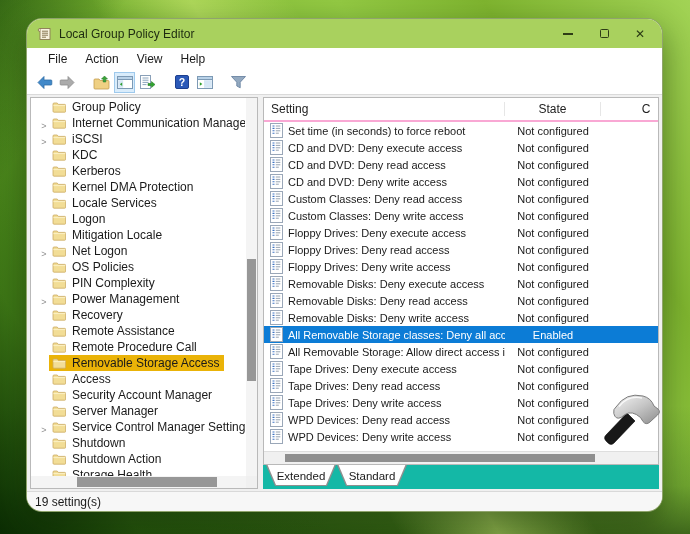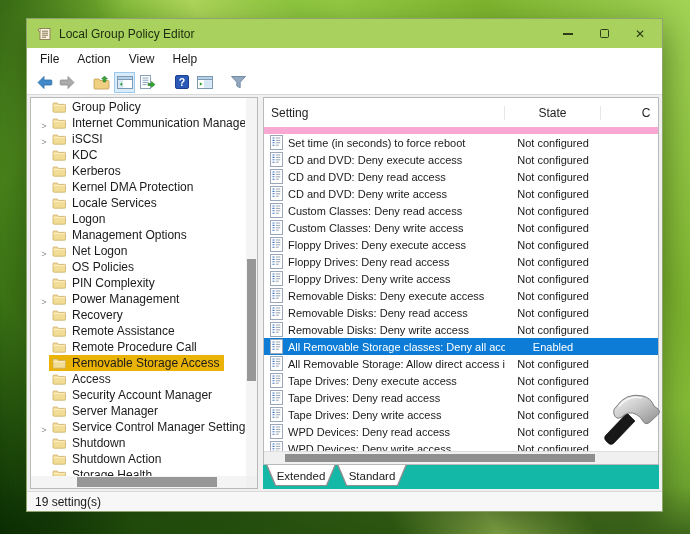--- a/index.html
+++ b/index.html
@@ -11,37 +11,37 @@
     background:
       linear-gradient(60deg, rgba(8,40,2,.85) 0%, rgba(40,90,12,.35) 14%, rgba(0,0,0,0) 34%),
       linear-gradient(60deg, transparent 40%, rgba(215,243,125,.5) 50%, transparent 60%),
       linear-gradient(to top, rgba(12,45,4,.62) 0%, rgba(30,80,10,.28) 9%, transparent 24%),
       linear-gradient(125deg, rgba(10,50,4,.5) 0%, transparent 12%),
       linear-gradient(57deg, #356f14 0%, #4f8d1d 20%, #6ba82a 38%, #85bd37 52%, #93ca43 66%, #7fb52f 80%, #a2d355 100%);
   }
 
   .window{
     position:absolute; left:26px; top:18px; width:637px; height:494px;
-    border-radius:0; overflow:hidden; background:#fff;
+    border-radius:16px; overflow:hidden; background:#fff;
     border:1px solid rgba(95,125,45,.7);
     box-shadow:0 12px 32px rgba(8,28,4,.45);
     display:flex; flex-direction:column;
   }
 
   
   .titlebar{ height:29px; flex:none; background:#a9d15e; display:flex; align-items:center; padding:0 4px 0 10px; }
   .title-icon{ margin-right:7px; display:flex; }
   .title-text{ font-size:12px; color:#1d2b10; }
   .controls{ margin-left:auto; display:flex; align-items:center; }
   .ctrl{ width:36px; height:29px; display:flex; align-items:center; justify-content:center; color:#2a3a14; font-size:12px; }
   .min-glyph{ width:10px; height:2px; background:#2e3d16; }
   .max-glyph{ width:9px; height:9px; border:1.4px solid #2e3d16; border-radius:1.5px; }
 
   
-  .menubar{ height:22px; flex:none; background:#fff; display:flex; align-items:center; padding-left:4px; font-size:12px; color:#1a1a1a; }
+  .menubar{ height:22px; flex:none; background:#fff; display:flex; align-items:center; padding-left:12px; font-size:12px; color:#1a1a1a; }
   .menu-item{ padding:0 9px; }
 
   
   .toolbar{ height:25px; flex:none; background:#fff; display:flex; align-items:center; padding-left:7px; gap:2px; border-bottom:1px solid #dadada; }
   .tool{ width:21px; height:21px; display:flex; align-items:center; justify-content:center; border:1px solid transparent; }
   .tool.active{ background:#d9ecfb; border-color:#9ec9ec; }
   .tb-gap{ width:9px; }
 
   
   .content{ flex:1; min-height:0; display:flex; gap:5px; background:#f0f0f0; padding:2px 3px; }
@@ -56,21 +56,21 @@
 
   .vscroll{ position:absolute; top:0; right:0; width:11px; bottom:12px; background:#f4f4f4; }
   .vthumb{ position:absolute; left:1px; right:1px; top:161px; height:122px; background:#979797; }
   .hscroll-left{ position:absolute; left:0; right:11px; bottom:0; height:12px; background:#f4f4f4; }
   .hthumb-left{ position:absolute; top:1px; bottom:1px; left:46px; width:140px; background:#979797; }
   .scroll-corner{ position:absolute; right:0; bottom:0; width:11px; height:12px; background:#f0f0f0; }
 
   .right-col{ flex:1; min-width:0; display:flex; flex-direction:column; position:relative; }
   .right-panel{ flex:1; min-height:0; background:#fff; border:1px solid #b9b9b9; display:flex; flex-direction:column; overflow:hidden; }
 
-  .list-header{ height:36px; flex:none; display:flex; align-items:center; font-size:12px; color:#222; border-bottom:7px solid #f9a8d4; background:#fff; }
+  .list-header{ height:24px; flex:none; display:flex; align-items:center; font-size:12px; color:#222; border-bottom:2px solid #f9a8d4; background:#fff; }
   .h-setting{ width:241px; flex:none; padding-left:7px; border-right:1px solid #e6e6e6; }
   .h-state{ width:96px; flex:none; text-align:center; border-right:1px solid #e6e6e6; }
   .h-comment{ width:90px; flex:none; text-align:center; }
 
   .list-rows{ flex:1; overflow:hidden; }
   .lrow{ height:17px; display:flex; align-items:center; font-size:11px; color:#1a1a1a; white-space:nowrap; }
   .doc{ width:13px; height:15px; margin:0 5px 0 6px; flex:none; display:flex; }
   .cell-setting{ width:217px; flex:none; overflow:hidden; text-overflow:clip; }
   .cell-state{ width:96px; flex:none; text-align:center; }
   .lrow.selected{ background:#0c7cd6; color:#fff; }
@@ -272,21 +272,21 @@
               </span>
             </div>
 
             <div class="tree-item">
               <span class="chevron">&gt;</span>
               <span class="hl">
                 <svg width="14" height="12" viewBox="0 0 14 12">
                   <path d="M1 3 Q1 2 2 2 L5.2 2 L6.3 3.4 L12.8 3.4 Q13.6 3.4 13.6 4.2 L13.6 10.4 Q13.6 11.2 12.8 11.2 L2 11.2 Q1 11.2 1 10.2 Z" fill="#f2dd96" stroke="#cbab62" stroke-width="0.8"></path>
                   <path d="M1.4 4.6 L13.2 4.6" stroke="#fbf0c4" stroke-width="1"></path>
                 </svg>
-                <span class="t-label">Management Options</span>
+                <span class="t-label">Mitigation Locale</span>
               </span>
             </div>
 
             <div class="tree-item">
               <span class="chevron show">&gt;</span>
               <span class="hl">
                 <svg width="14" height="12" viewBox="0 0 14 12">
                   <path d="M1 3 Q1 2 2 2 L5.2 2 L6.3 3.4 L12.8 3.4 Q13.6 3.4 13.6 4.2 L13.6 10.4 Q13.6 11.2 12.8 11.2 L2 11.2 Q1 11.2 1 10.2 Z" fill="#f2dd96" stroke="#cbab62" stroke-width="0.8"></path>
                   <path d="M1.4 4.6 L13.2 4.6" stroke="#fbf0c4" stroke-width="1"></path>
                 </svg>

